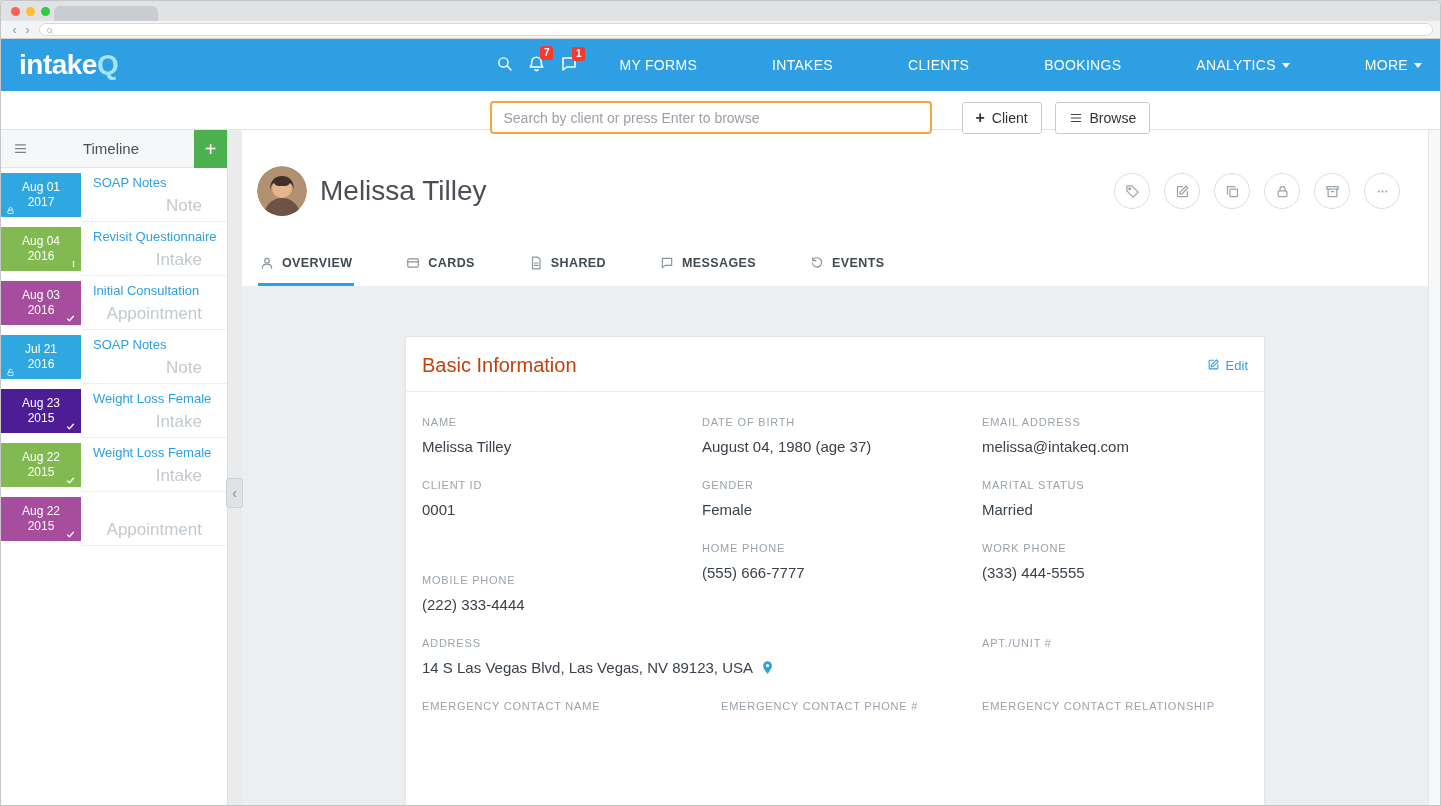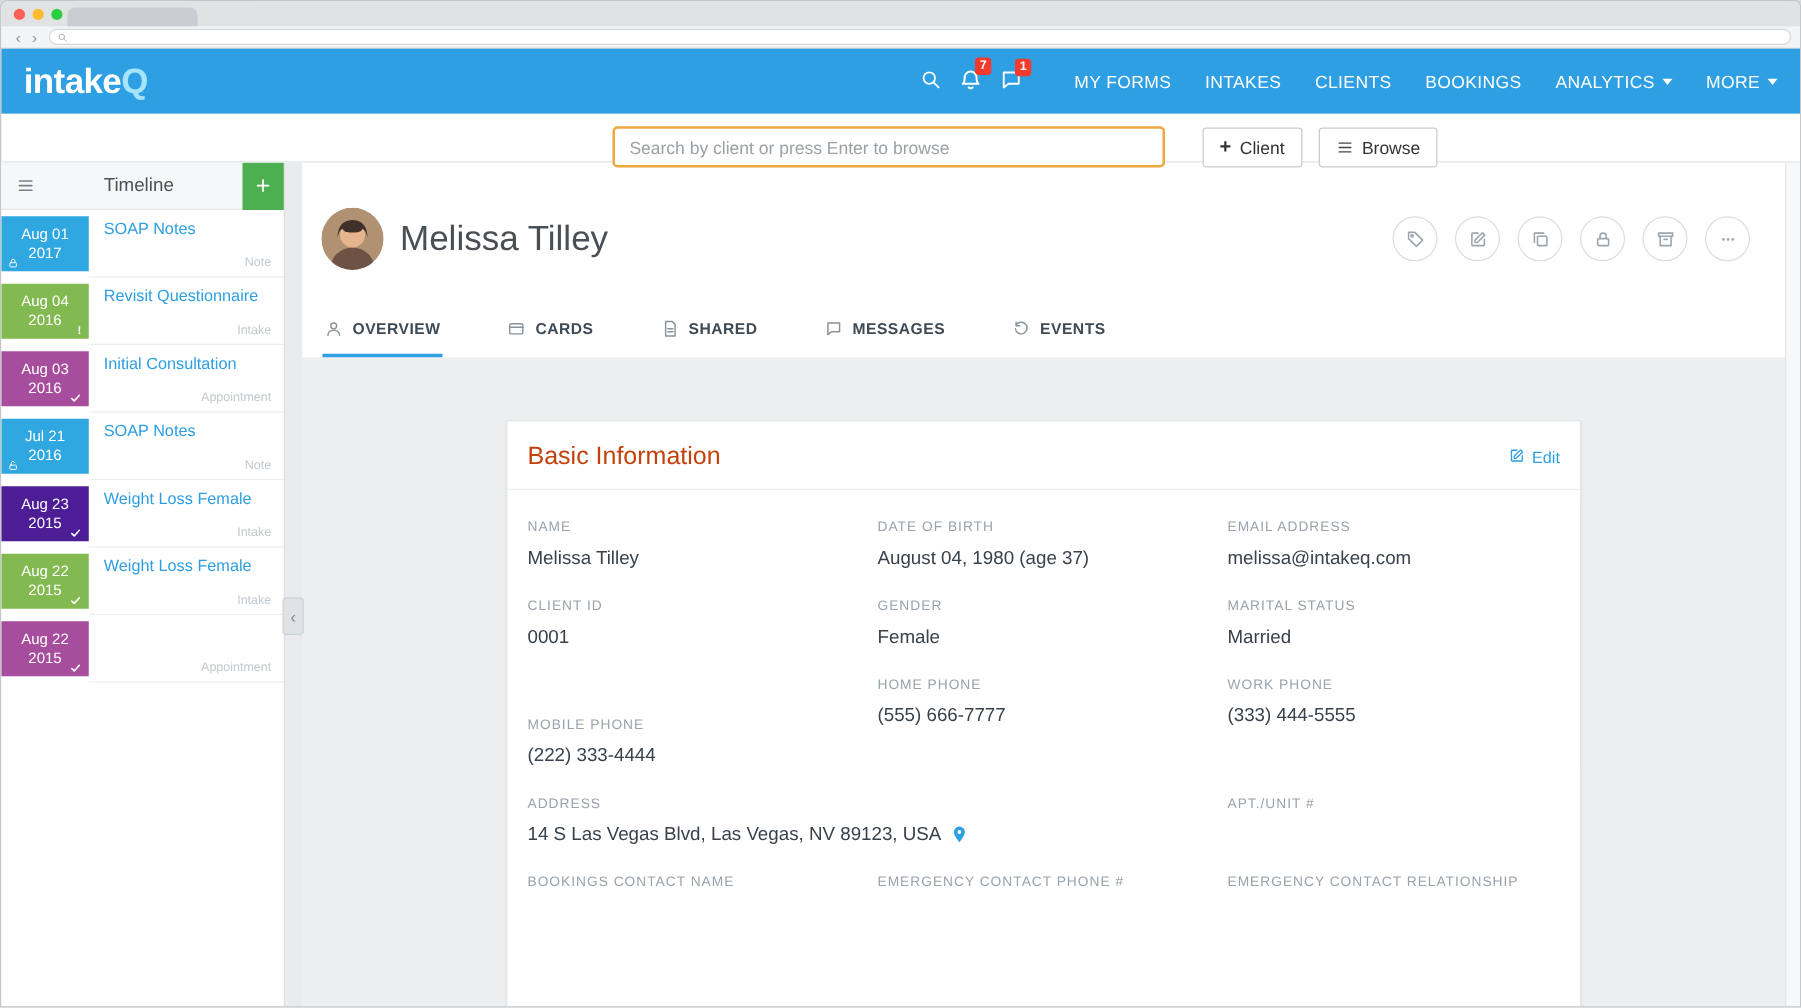--- a/index.html
+++ b/index.html
@@ -21,21 +21,21 @@
   .nav-arrow { color: #8d9196; font-size: 12px; line-height: 12px; width: 13px; text-align: center; cursor: default; }
   .url-field { flex: 1; height: 13px; margin-left: 5px; background: #fff; border: 1px solid #d6d8da; border-radius: 7px; display: flex; align-items: center; padding-left: 6px; color: #a8acb0; }
 
   
   .appbar { height: 52px; flex: none; background: #2d9fe2; display: flex; align-items: center; padding: 0 18px; }
   .logo { font-size: 28px; font-weight: bold; color: #fff; letter-spacing: -0.5px; cursor: pointer; }
   .logo .q { color: #a5e4fb; }
   .appbar-right { margin-left: auto; display: flex; align-items: center; }
   .iconbtn { position: relative; background: none; border: none; color: #fff; margin-left: 14px; cursor: pointer; display: flex; align-items: center; }
   .badge { position: absolute; top: -8px; right: -7px; background: #f5392c; color: #fff; font-size: 10px; font-weight: bold; line-height: 1; padding: 2px 4px; border-radius: 3px; }
-  nav.mainnav { display: flex; align-items: center; margin-left: 14px; }
+  nav.mainnav { display: flex; align-items: center; margin-left: 14px; gap: 48px; }
   .nav-link { color: #fff; text-decoration: none; font-size: 14px; letter-spacing: .3px; margin-left: 27px; display: flex; align-items: center; }
   .caret { display: inline-block; margin-left: 6px; border-left: 4px solid transparent; border-right: 4px solid transparent; border-top: 5px solid #fff; }
 
   
   .subbar { height: 39px; flex: none; background: #fff; border-bottom: 1px solid #e2e3e5; position: relative; }
   .client-search { position: absolute; top: 10px; left: calc(50% - 231px); width: 442px; height: 33px; border: 2px solid #efa73e; border-radius: 4px; padding: 0 12px; font-size: 14px; color: #333; outline: none; font-family: "Liberation Sans", sans-serif; }
   .client-search::placeholder { color: #9aa0a6; }
   .toolbtn { position: absolute; top: 11px; height: 32px; background: #fff; border: 1px solid #c9cbcd; border-radius: 3px; padding: 0 13px; font-size: 14px; color: #333; display: inline-flex; align-items: center; gap: 7px; cursor: pointer; font-family: "Liberation Sans", sans-serif; }
   .toolbtn .plus { font-weight: bold; font-size: 16px; line-height: 1; }
   .toolbtn.add-client { left: calc(50% + 241px); }
@@ -45,26 +45,26 @@
   
   .content { flex: 1; display: flex; min-height: 0; background: #e9ebed; }
 
   
   .sidebar { width: 227px; flex: none; background: #fff; border-right: 1px solid #dddfe1; display: flex; flex-direction: column; }
   .sidebar-head { height: 38px; flex: none; background: #f6f7f8; border-bottom: 1px solid #e4e5e7; display: flex; align-items: center; }
   .sidebar-head .menu { color: #7a8288; margin-left: 12px; display: flex; }
   .sidebar-title { flex: 1; text-align: center; font-size: 15px; color: #4a5157; }
   .add-btn { width: 33px; height: 38px; border: none; background: #4caf50; color: #fff; font-size: 20px; line-height: 1; cursor: pointer; }
   .titem { display: flex; height: 54px; cursor: pointer; }
-  .tdate { width: 70px; flex: none; margin: 5px 0; color: #fff; font-size: 12px; line-height: 15px; display: flex; flex-direction: column; align-items: center; justify-content: center; position: relative; }
+  .tdate { width: 80px; flex: none; margin: 5px 0; color: #fff; font-size: 12px; line-height: 15px; display: flex; flex-direction: column; align-items: center; justify-content: center; position: relative; }
   .tbadge { position: absolute; bottom: 2px; font-size: 9px; font-weight: bold; line-height: 9px; display: flex; }
   .tbadge.left { left: 5px; } .tbadge.right { right: 6px; }
   .tcontent { flex: 1; position: relative; border-bottom: 1px solid #eceef0; padding: 7px 10px 4px 12px; }
   .ttitle { color: #2d9fe2; font-size: 13px; line-height: 16px; }
-  .ttype { position: absolute; right: 10px; bottom: 5px; color: #c2c9cf; font-size: 10px; }
+  .ttype { position: absolute; right: 25px; bottom: 5px; color: #c2c9cf; font-size: 17px; }
 
   
   .gutter { width: 14px; flex: none; position: relative; }
   .collapse { position: absolute; top: 348px; left: -2px; width: 17px; height: 30px; background: #dfe3e6; border: 1px solid #ccd2d6; border-radius: 3px; color: #808a92; font-size: 14px; line-height: 26px; text-align: center; cursor: pointer; padding: 0; }
 
   
   .panel { flex: 1; min-width: 0; display: flex; flex-direction: column; background: #fff; }
   .panel-top { flex: none; padding: 36px 28px 0 15px; background: #fff; }
   .client-row { display: flex; align-items: center; }
   .avatar { width: 50px; height: 50px; border-radius: 50%; overflow: hidden; margin-right: 13px; flex: none; display: block; }
@@ -500,26 +500,26 @@
                   </span>
                 </div>
               </div>
               <div class="field" style="grid-column: span 1;">
                 <div class="flabel">APT./UNIT #</div>
                 <div class="fvalue">
                   <span></span>
                 </div>
               </div>
               <div class="field" style="grid-column: span 1;">
-                <div class="flabel">BOOKINGS CONTACT NAME</div>
+                <div class="flabel">EMERGENCY CONTACT NAME</div>
                 <div class="fvalue">
                   <span></span>
                 </div>
               </div>
-              <div class="field" style="grid-column: span 1;">
+              <div class="field" style="grid-column: span 1; margin-left: 19px;">
                 <div class="flabel">EMERGENCY CONTACT PHONE #</div>
                 <div class="fvalue">
                   <span></span>
                 </div>
               </div>
               <div class="field" style="grid-column: span 1;">
                 <div class="flabel">EMERGENCY CONTACT RELATIONSHIP</div>
                 <div class="fvalue">
                   <span></span>
                 </div>

